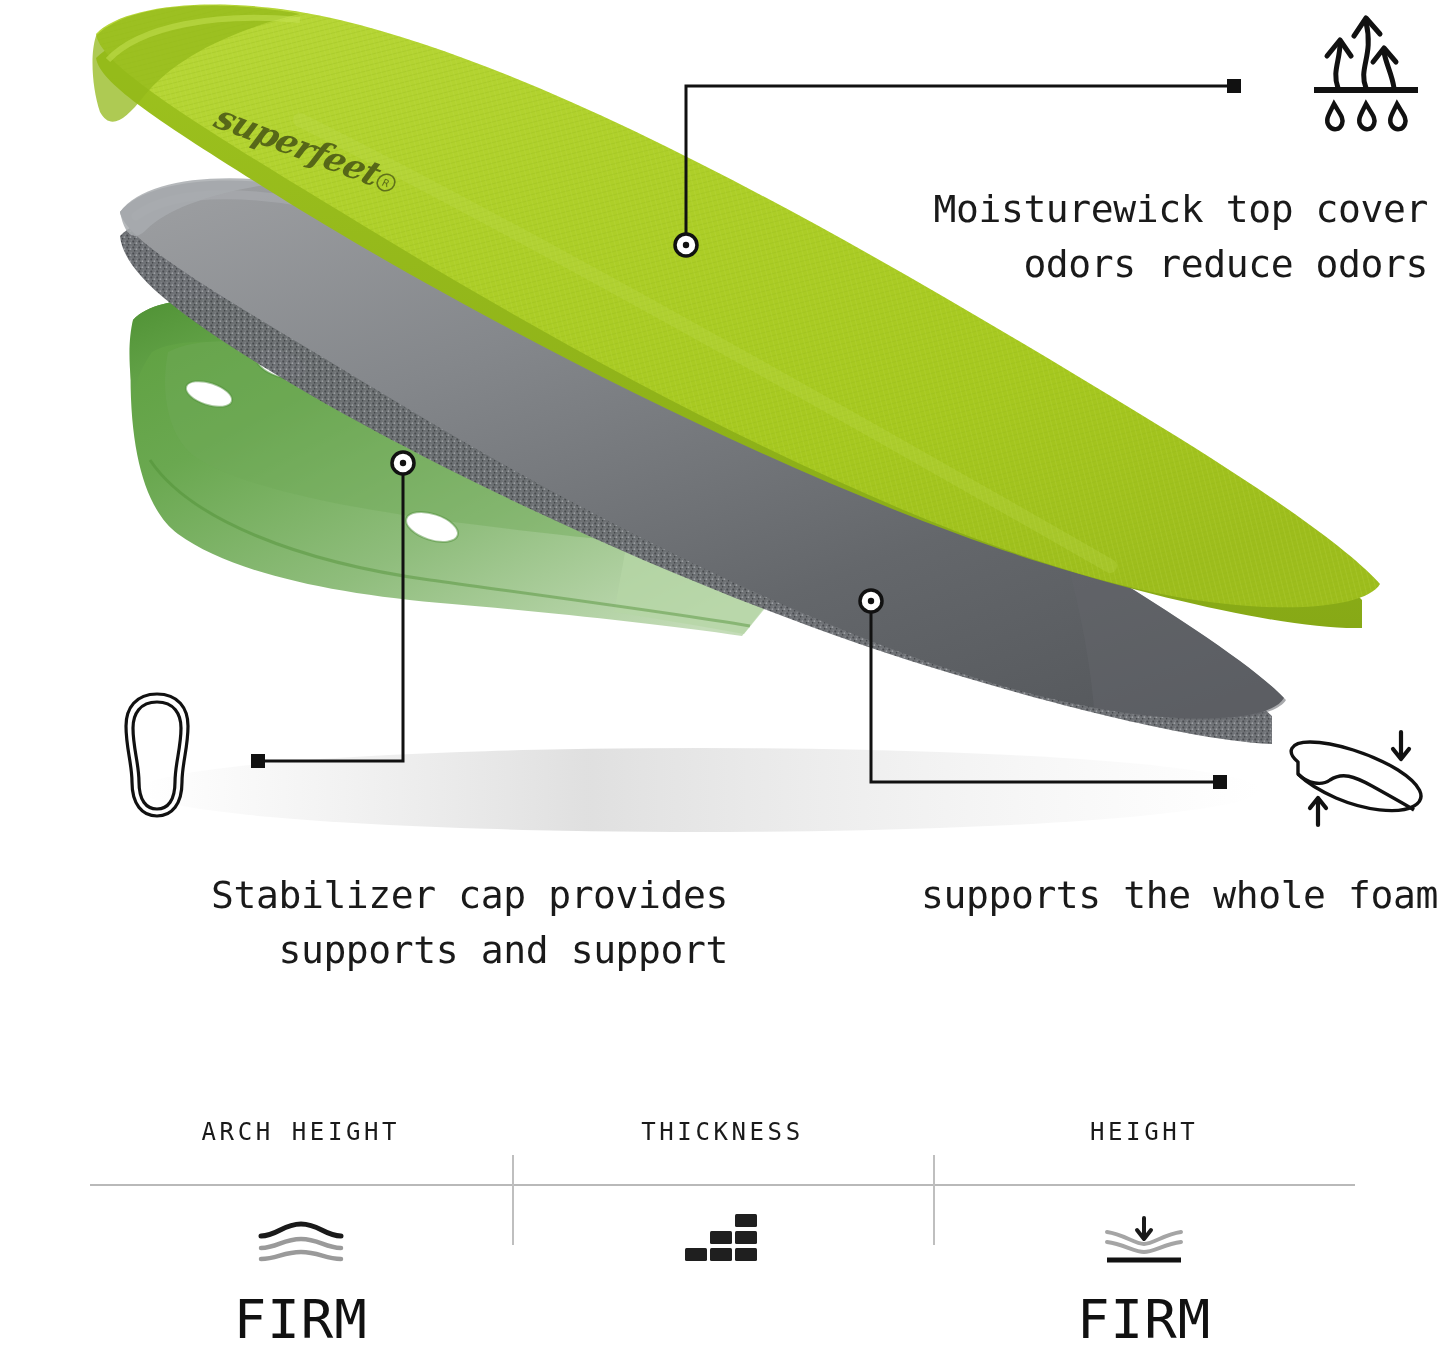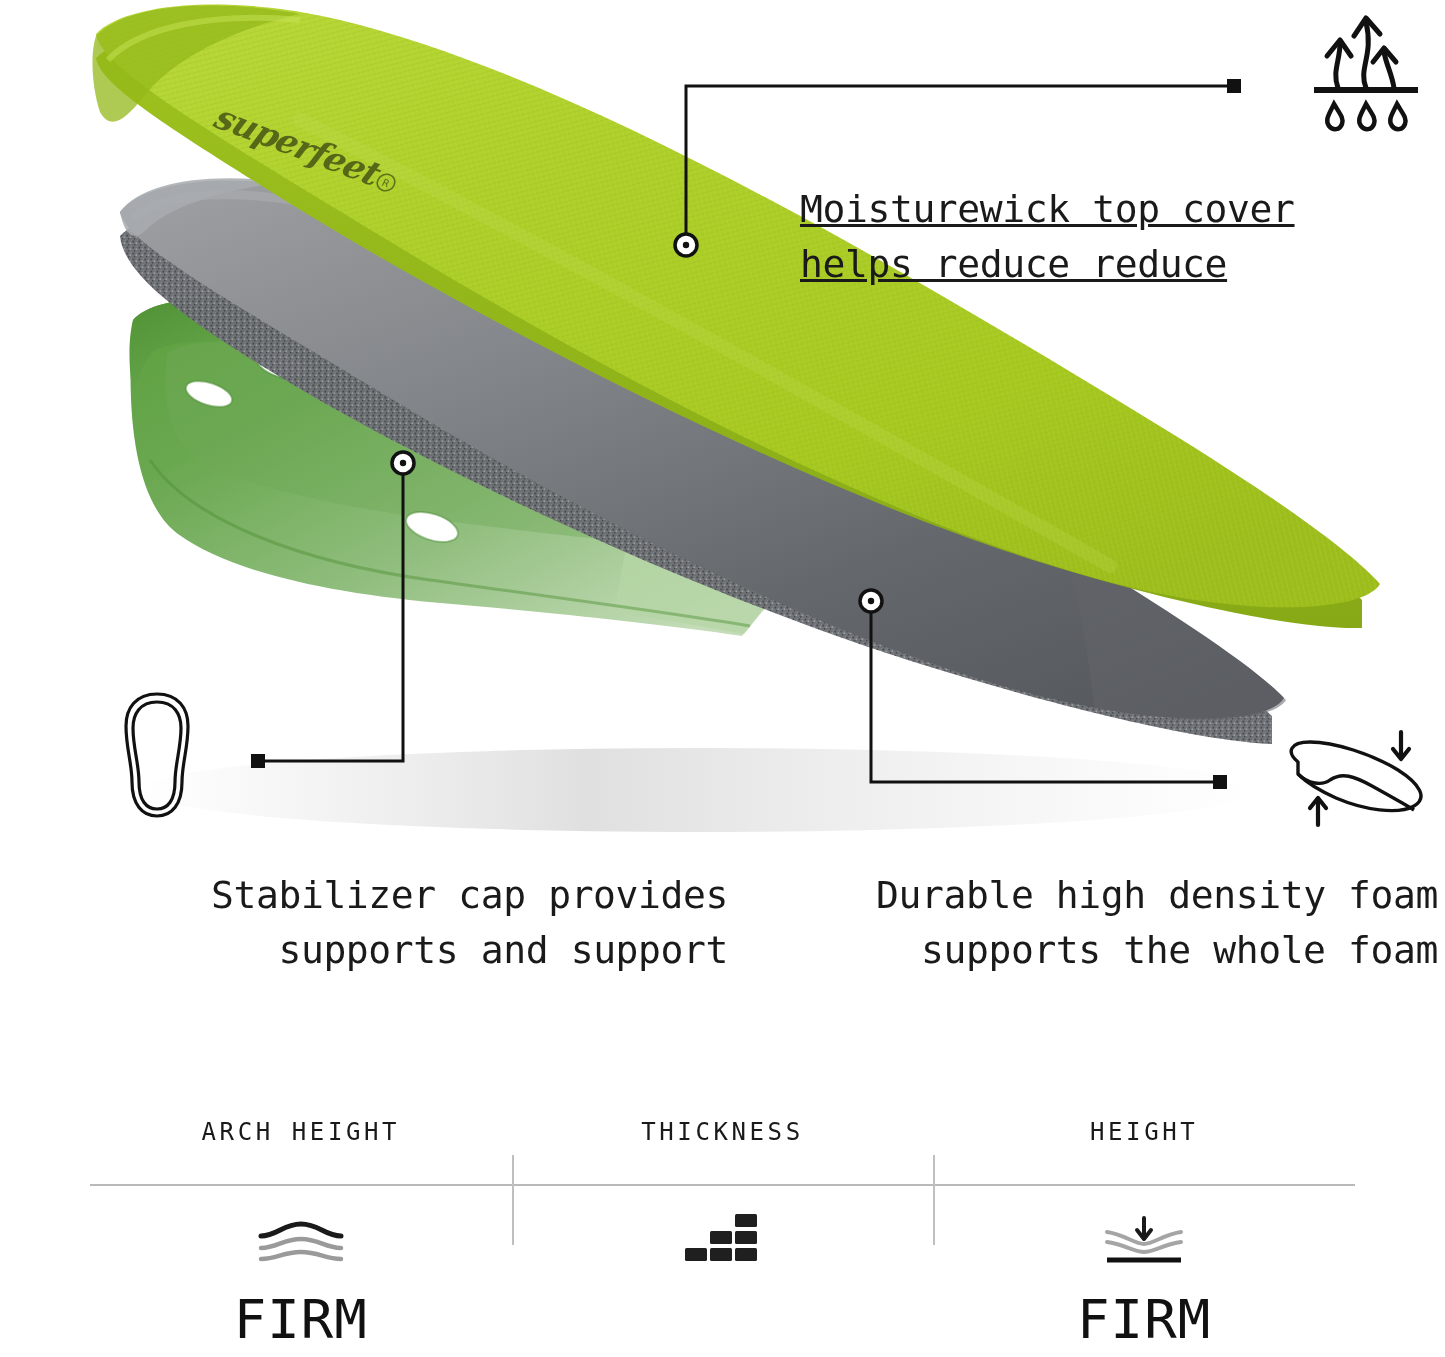--- a/index.html
+++ b/index.html
@@ -47,25 +47,24 @@
     font-family: "DejaVu Sans Mono", "Liberation Mono", monospace;
     font-size: 38px;
     line-height: 1.45;
     color: #1a1a1a;
     letter-spacing: -0.4px;
     white-space: nowrap;
   }
   .callout-text .line { display: block; }
 
   #moisture-text {
-    left: 800px;
+    left: 828px;
     top: 182px;
     width: 600px;
-    text-align: left;
-    text-decoration: underline;
+    text-align: right;
   }
   #stabilizer-text {
     left: 88px;
     top: 868px;
     width: 640px;
     text-align: right;
   }
   #foam-text {
     left: 800px;
     top: 868px;
@@ -396,30 +395,29 @@
 
       <g stroke="#111111" stroke-width="4.2" fill="none" stroke-linecap="round">
         <path d="M50 99 V74"></path>
         <path d="M42 82 L50 72 L58 82" stroke-linejoin="round"></path>
       </g>
     </svg>
   </div>
 
   <div class="callout-text" id="moisture-text">
     <span class="line">Moisturewick top cover</span>
-    <span class="line">helps reduce reduce</span>
+    <span class="line">odors reduce odors</span>
   </div>
 
   <div class="callout-text" id="stabilizer-text">
     <span class="line">Stabilizer cap provides</span>
     <span class="line">supports and support</span>
   </div>
 
   <div class="callout-text" id="foam-text">
-    <span class="line">Durable high density foam</span>
     <span class="line">supports the whole foam</span>
   </div>
 
   <div id="spec-table">
     <div id="spec-hline"></div>
     <div class="spec-vline" id="spec-vline-1"></div>
     <div class="spec-vline" id="spec-vline-2"></div>
 
     <div class="spec-col c1">
       <div class="spec-label">ARCH HEIGHT</div>

